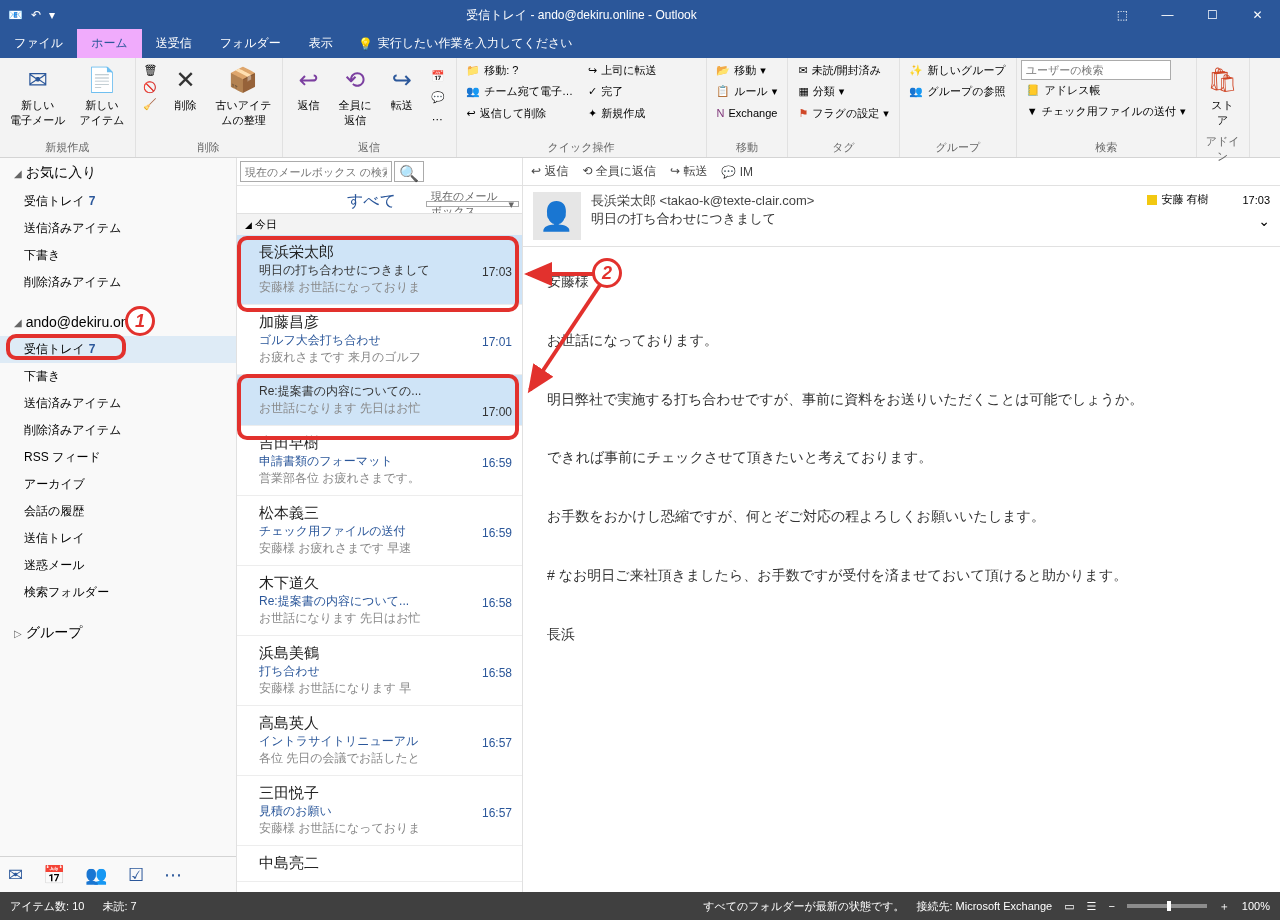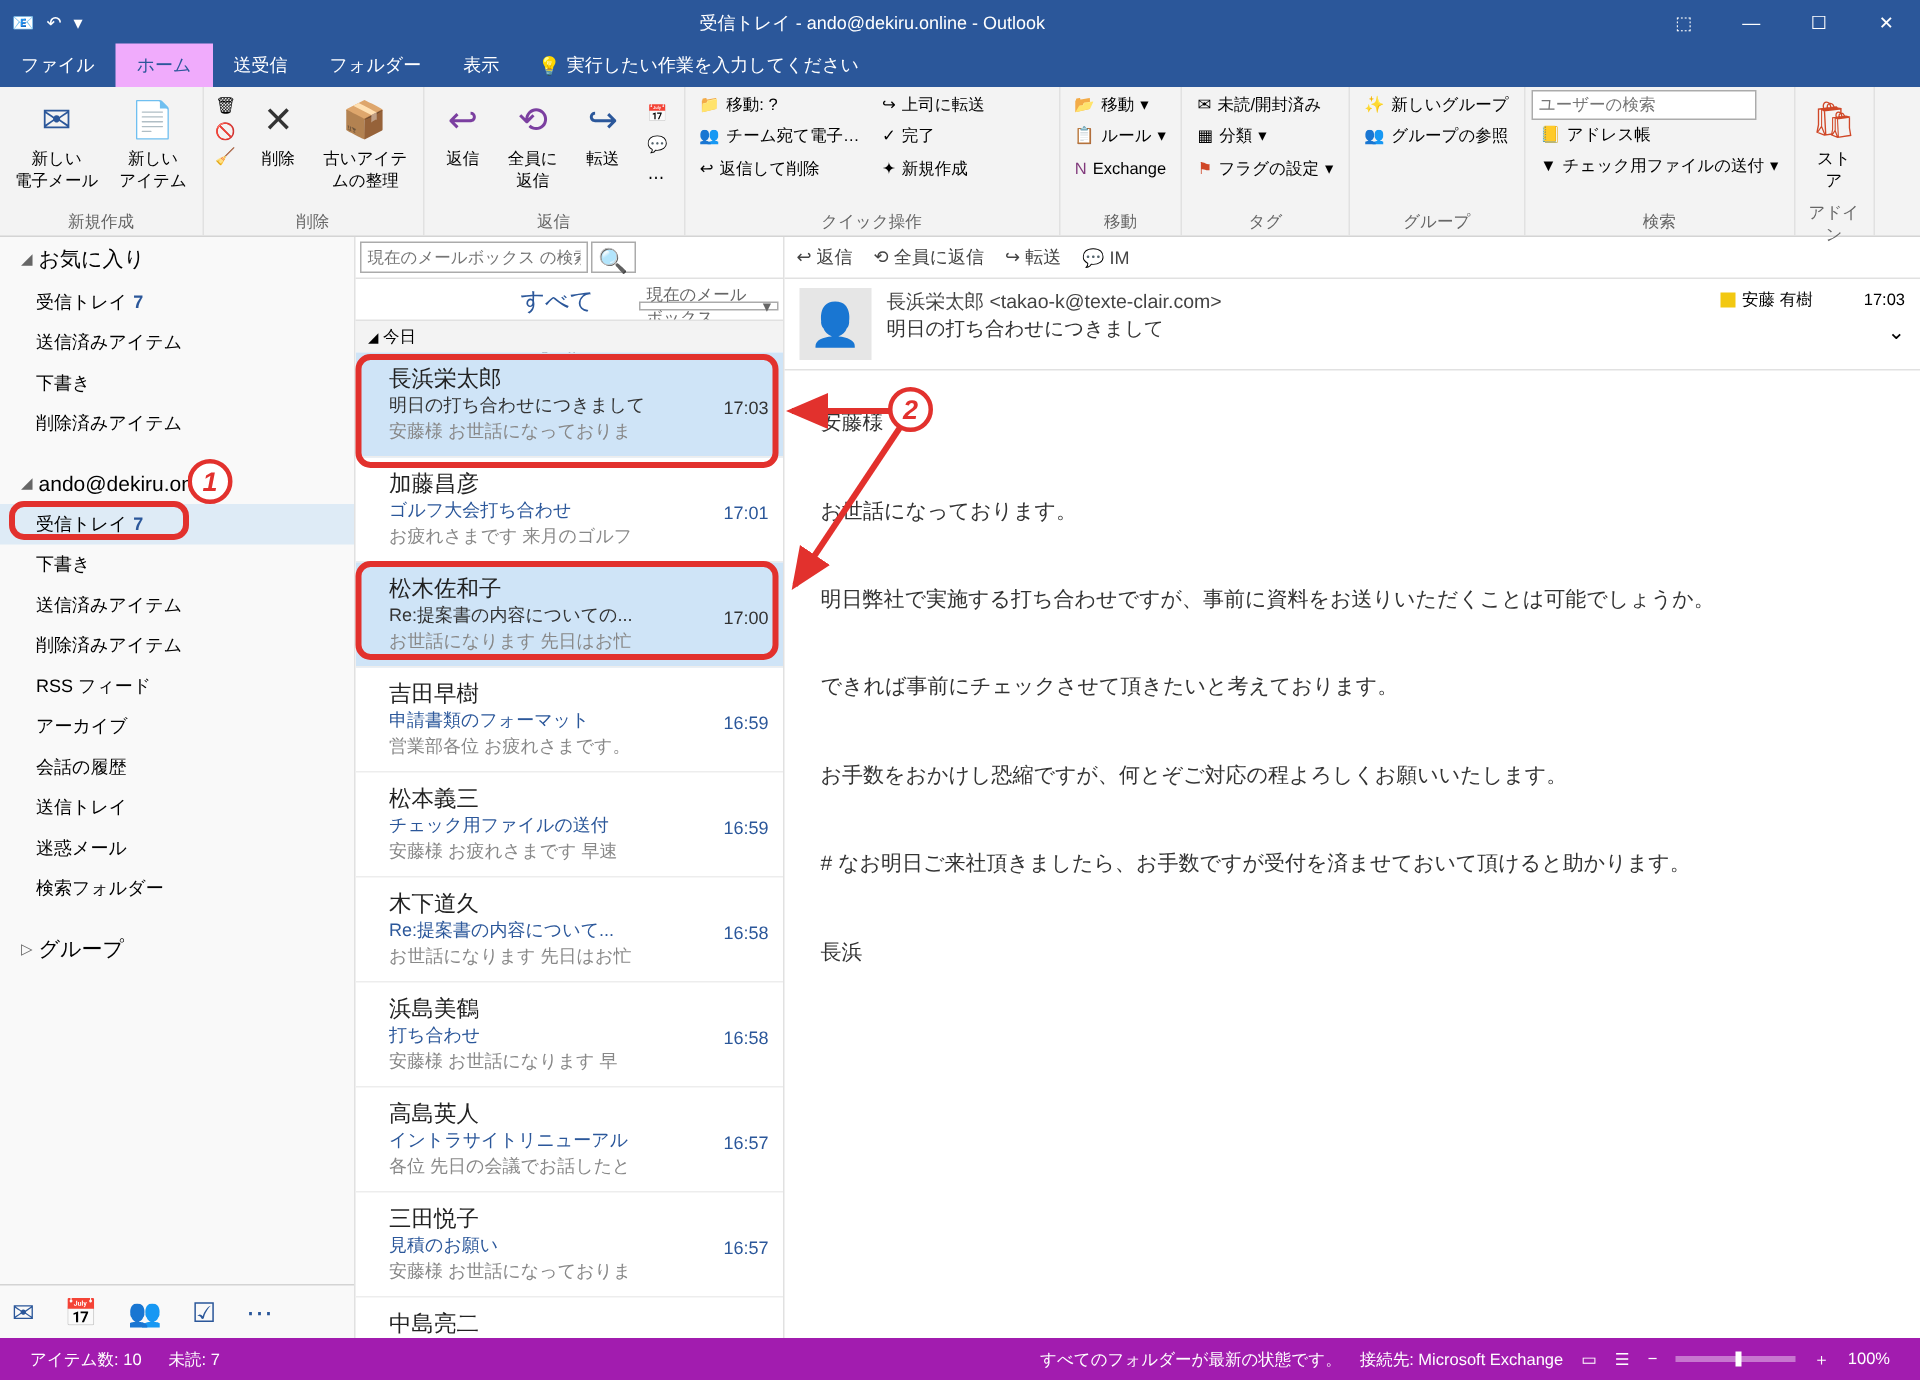--- a/index.html
+++ b/index.html
@@ -55,21 +55,21 @@
 .reading-actions { height:28px; display:flex; align-items:center; padding:0 8px; gap:14px; font-size:12px; color:#444; border-bottom:1px solid #e1e1e1; }
 .reading-actions span { cursor:pointer; }
 .reading-header { padding:6px 10px; display:flex; align-items:flex-start; gap:10px; border-bottom:1px solid #e1e1e1; }
 .avatar { width:48px; height:48px; background:#e6e6e6; display:flex; align-items:center; justify-content:center; color:#bbb; font-size:28px; }
 .reading-meta { flex:1; font-size:13px; }
 .reading-from { color:#444; }
 .reading-subject { color:#333; }
 .reading-cat { display:flex; align-items:center; gap:4px; font-size:11px; }
 .reading-cat-sq { width:10px; height:10px; background:#f2c811; }
 .reading-body { padding:20px 24px; font-size:14px; color:#333; line-height:2.1; }
-.statusbar { height:28px; background:#a21caf; color:#fff; font-size:11px; display:flex; align-items:center; padding:0 20px; gap:18px; }
+.statusbar { height:28px; background:#404040; color:#fff; font-size:11px; display:flex; align-items:center; padding:0 10px; gap:18px; }
 .statusbar .right { margin-left:auto; display:flex; align-items:center; gap:12px; }
 .arrow { position:absolute; z-index:55; }
 svg { display:block; }
 </style>
 </head>
 <body>
 
 <div class="titlebar">
   <div class="titlebar-left">
     <span>📧</span>
@@ -321,21 +321,20 @@
     <div class="mail-prev">安藤様  お世話になっておりま</div>
     <div class="mail-time">17:03</div>
           </div>
           <div class="mail-item">
             <div class="mail-from">加藤昌彦</div>
     <div class="mail-subj">ゴルフ大会打ち合わせ</div>
     <div class="mail-prev">お疲れさまです  来月のゴルフ</div>
     <div class="mail-time">17:01</div>
           </div>
           <div class="mail-item selected">
-            <div class="mail-from">松木佐和子</div>
     <div class="mail-subj">Re:提案書の内容についての...</div>
     <div class="mail-prev">お世話になります  先日はお忙</div>
     <div class="mail-time">17:00</div>
           </div>
           <div class="mail-item">
             <div class="mail-from">吉田早樹</div>
     <div class="mail-subj">申請書類のフォーマット</div>
     <div class="mail-prev">営業部各位  お疲れさまです。</div>
     <div class="mail-time">16:59</div>
           </div>

